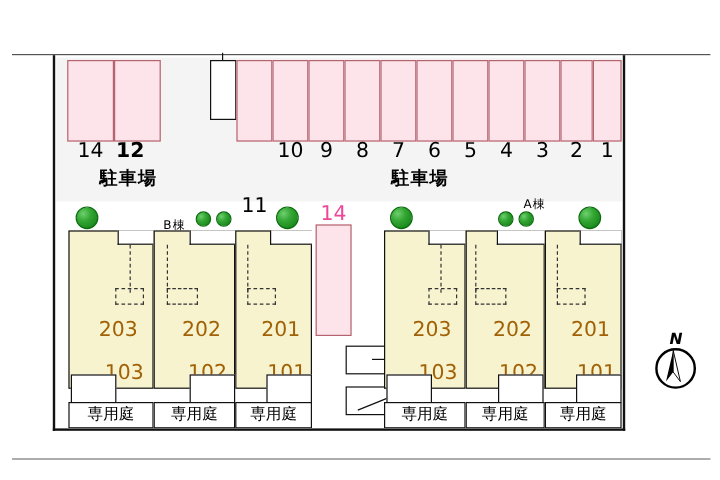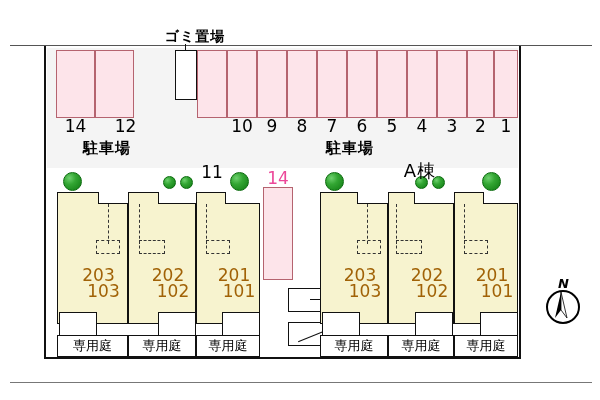--- a/index.html
+++ b/index.html
@@ -94,27 +94,27 @@
     font-weight: bold;
     color: #000;
     letter-spacing: 1px;
     top: 138px;
     height: 20px;
     line-height: 20px;
   }
 
   
   .bldg-label {
-    font-size: 18px;
+    font-size: 10px;
     font-weight: 400;
     color: #000;
     top: 180px;
     height: 18px;
     line-height: 18px;
-    text-align: center;
+    text-align: right;
     letter-spacing: 1px;
   }
 
   .unit {
     background: #f7f3cf;
     border: 1.3px solid #111;
     top: 192px;
     height: 132px;
   }
   
@@ -128,21 +128,21 @@
 
   .unit-num {
     position: absolute;
     left: 0; right: 0;
     text-align: center;
     font-size: 17px;
     color: #a16207;
     margin-left: 12px;
   }
   .unit-num.upper { top: 72px; }
-  .unit-num.lower { top: 88px; padding-left: 10px; }
+  .unit-num.lower { top: 108px; padding-left: 10px; }
 
   
   .dash-v {
     border-left: 1.6px dashed #333;
     width: 0;
   }
   .dash-box {
     border: 1.6px dashed #333;
     background: transparent;
   }
@@ -245,26 +245,25 @@
   <div class="abs road-line-top"></div>
   <div class="abs road-line-bottom"></div>
 
   <div class="abs parking-band"></div>
   <div class="abs lower-band"></div>
 
   <div class="abs site-frame"></div>
 
   <div class="abs gomi-stem"></div>
   <div class="abs gomi-box"></div>
-  <div class="abs gomi-label">ゴミ置場</div>
 
   <div class="abs stall" style="left:56px;width:39px;"></div>
   <div class="abs stall" style="left:95px;width:39px;"></div>
   <div class="abs stall-num" style="left:56px;width:39px;">14</div>
-  <div class="abs stall-num" style="left:106px;width:39px;">12</div>
+  <div class="abs stall-num" style="left:89px;width:39px;font-weight:bold;">12</div>
 
   <div class="abs stall" style="left:197px;width:30px;"></div>
   <div class="abs stall" style="left:227px;width:30px;"></div>
   <div class="abs stall" style="left:257px;width:30px;"></div>
   <div class="abs stall" style="left:287px;width:30px;"></div>
   <div class="abs stall" style="left:317px;width:30px;"></div>
   <div class="abs stall" style="left:347px;width:30px;"></div>
   <div class="abs stall" style="left:377px;width:30px;"></div>
   <div class="abs stall" style="left:407px;width:30px;"></div>
   <div class="abs stall" style="left:437px;width:30px;"></div>
@@ -289,20 +288,21 @@
   <div class="abs tree big" style="left:63px;top:172px;"></div>
   <div class="abs tree small" style="left:163px;top:176px;"></div>
   <div class="abs tree small" style="left:180px;top:176px;"></div>
   <div class="abs tree big" style="left:230px;top:172px;"></div>
 
   <div class="abs tree big" style="left:325px;top:172px;"></div>
   <div class="abs tree small" style="left:415px;top:176px;"></div>
   <div class="abs tree small" style="left:432px;top:176px;"></div>
   <div class="abs tree big" style="left:482px;top:172px;"></div>
 
+  <div class="abs bldg-label" style="left:85px;width:70px;">B棟</div>
   <div class="abs bldg-label" style="left:385px;width:70px;top:162px;">A棟</div>
 
   <div class="abs unit" style="left:57px;width:71px;">
     <div class="unit-num upper">203</div>
     <div class="unit-num lower">103</div>
   </div>
   <div class="abs unit-notch" style="left:98px;width:30px;"></div>
 
   <div class="abs dash-v" style="left:108px;top:204px;height:40px;"></div>
   <div class="abs dash-box" style="left:96px;top:240px;width:24px;height:14px;"></div>

